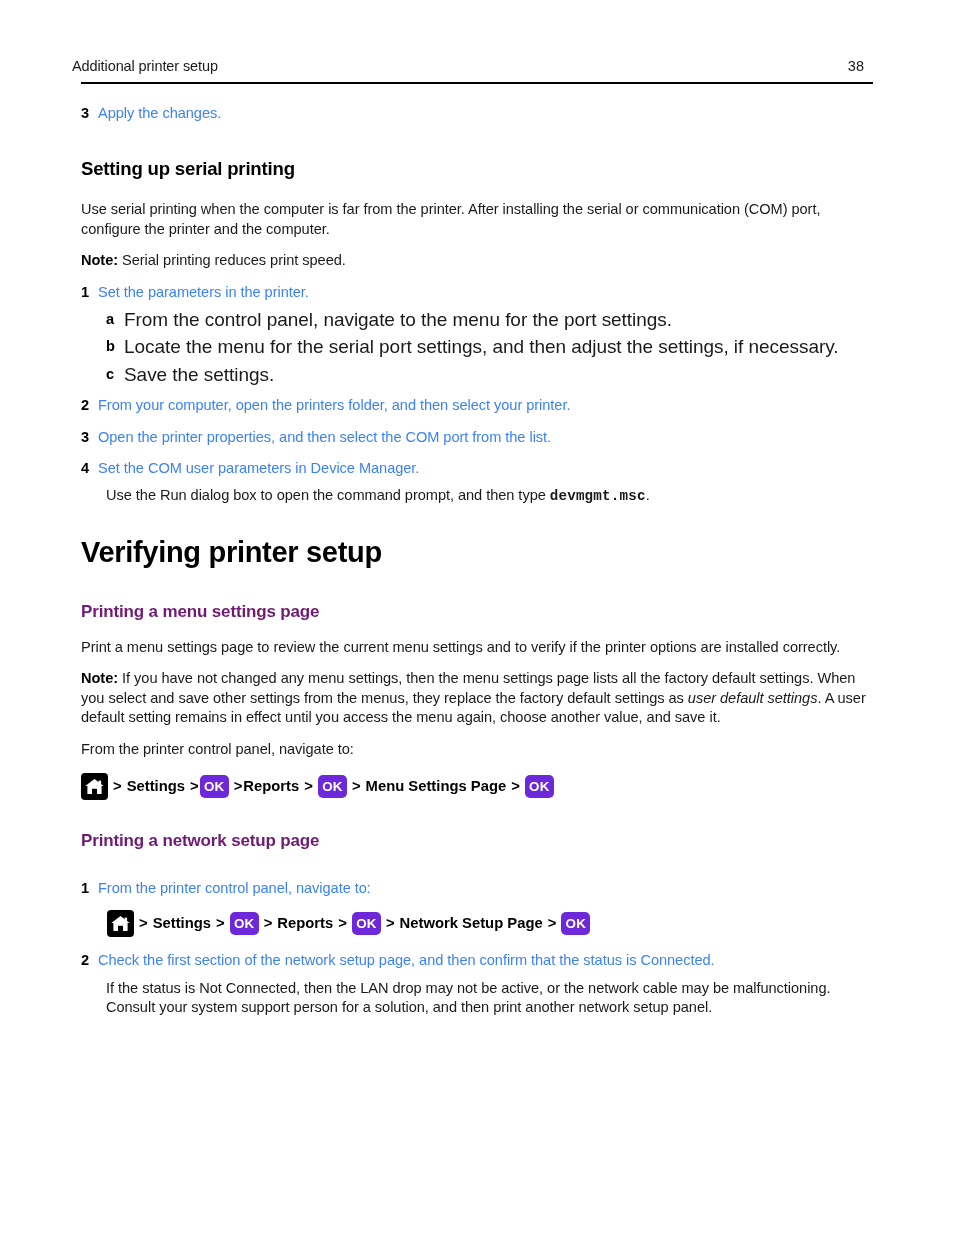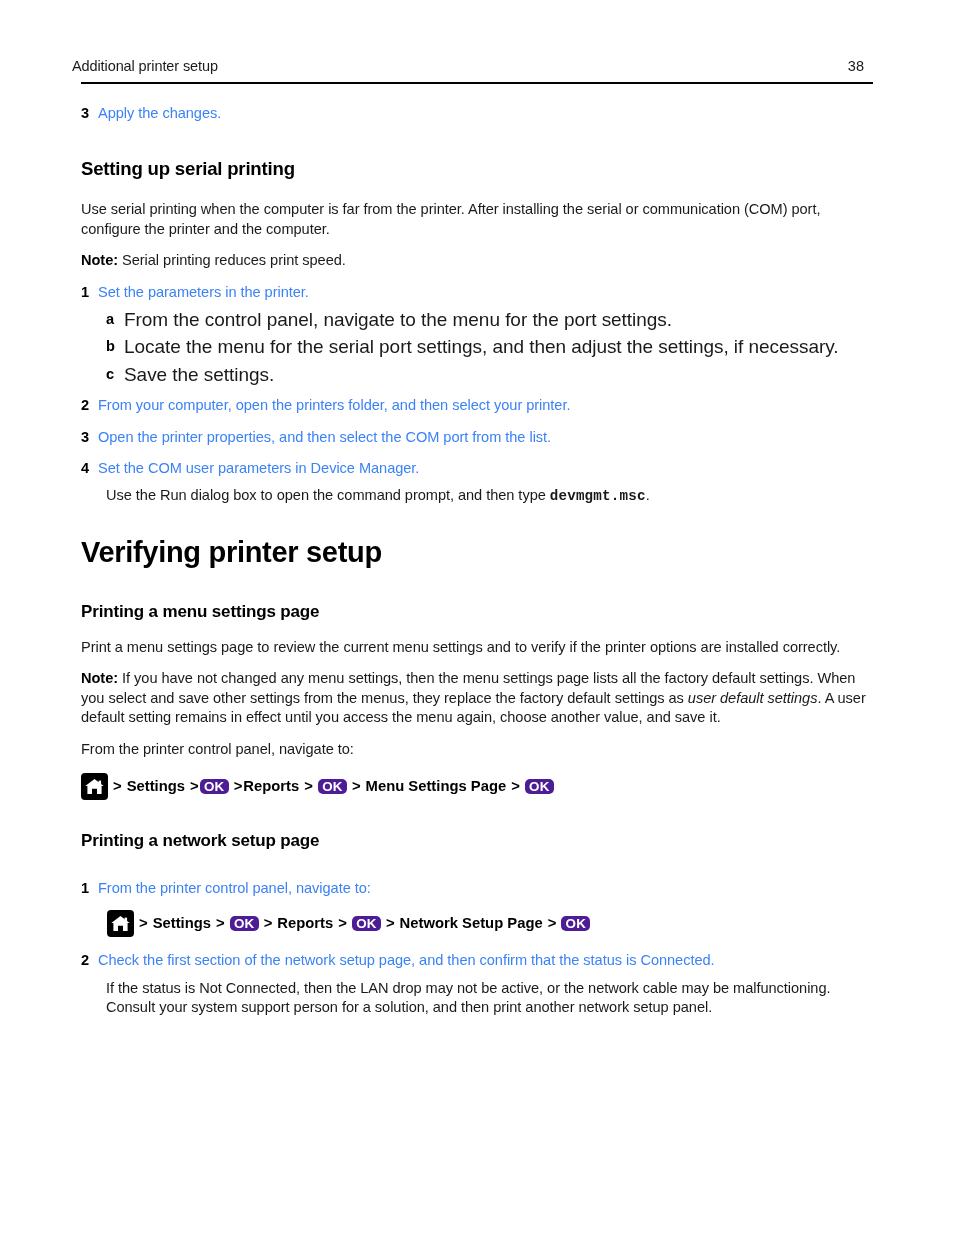--- a/index.html
+++ b/index.html
@@ -89,21 +89,21 @@
     line-height: 23px;
     letter-spacing: -0.2px;
     color: #000000;
   }
   h3.doc-h3 {
     margin: 0;
     font-size: 17px;
     font-weight: bold;
     line-height: 21px;
     letter-spacing: -0.15px;
-    color: #000000;
+    color: #701a75;
   }
 
   
   .step {
     display: flex;
     align-items: flex-start;
     margin: 0;
   }
   .step-num {
     flex: 0 0 auto;
@@ -192,23 +192,23 @@
     background: #000000;
     display: inline-flex;
     align-items: center;
     justify-content: center;
     flex: 0 0 auto;
   }
   .home-icon svg { display: block; }
 
   .ok-key {
     width: 29px;
-    height: 15px;
+    height: 23px;
     border-radius: 5px;
-    background: #4c1d95;
+    background: #6d28d9;
     color: #ffffff;
     font-size: 13.4px;
     font-weight: bold;
     letter-spacing: 0.2px;
     display: inline-flex;
     align-items: center;
     justify-content: center;
     flex: 0 0 auto;
     line-height: 1;
   }

